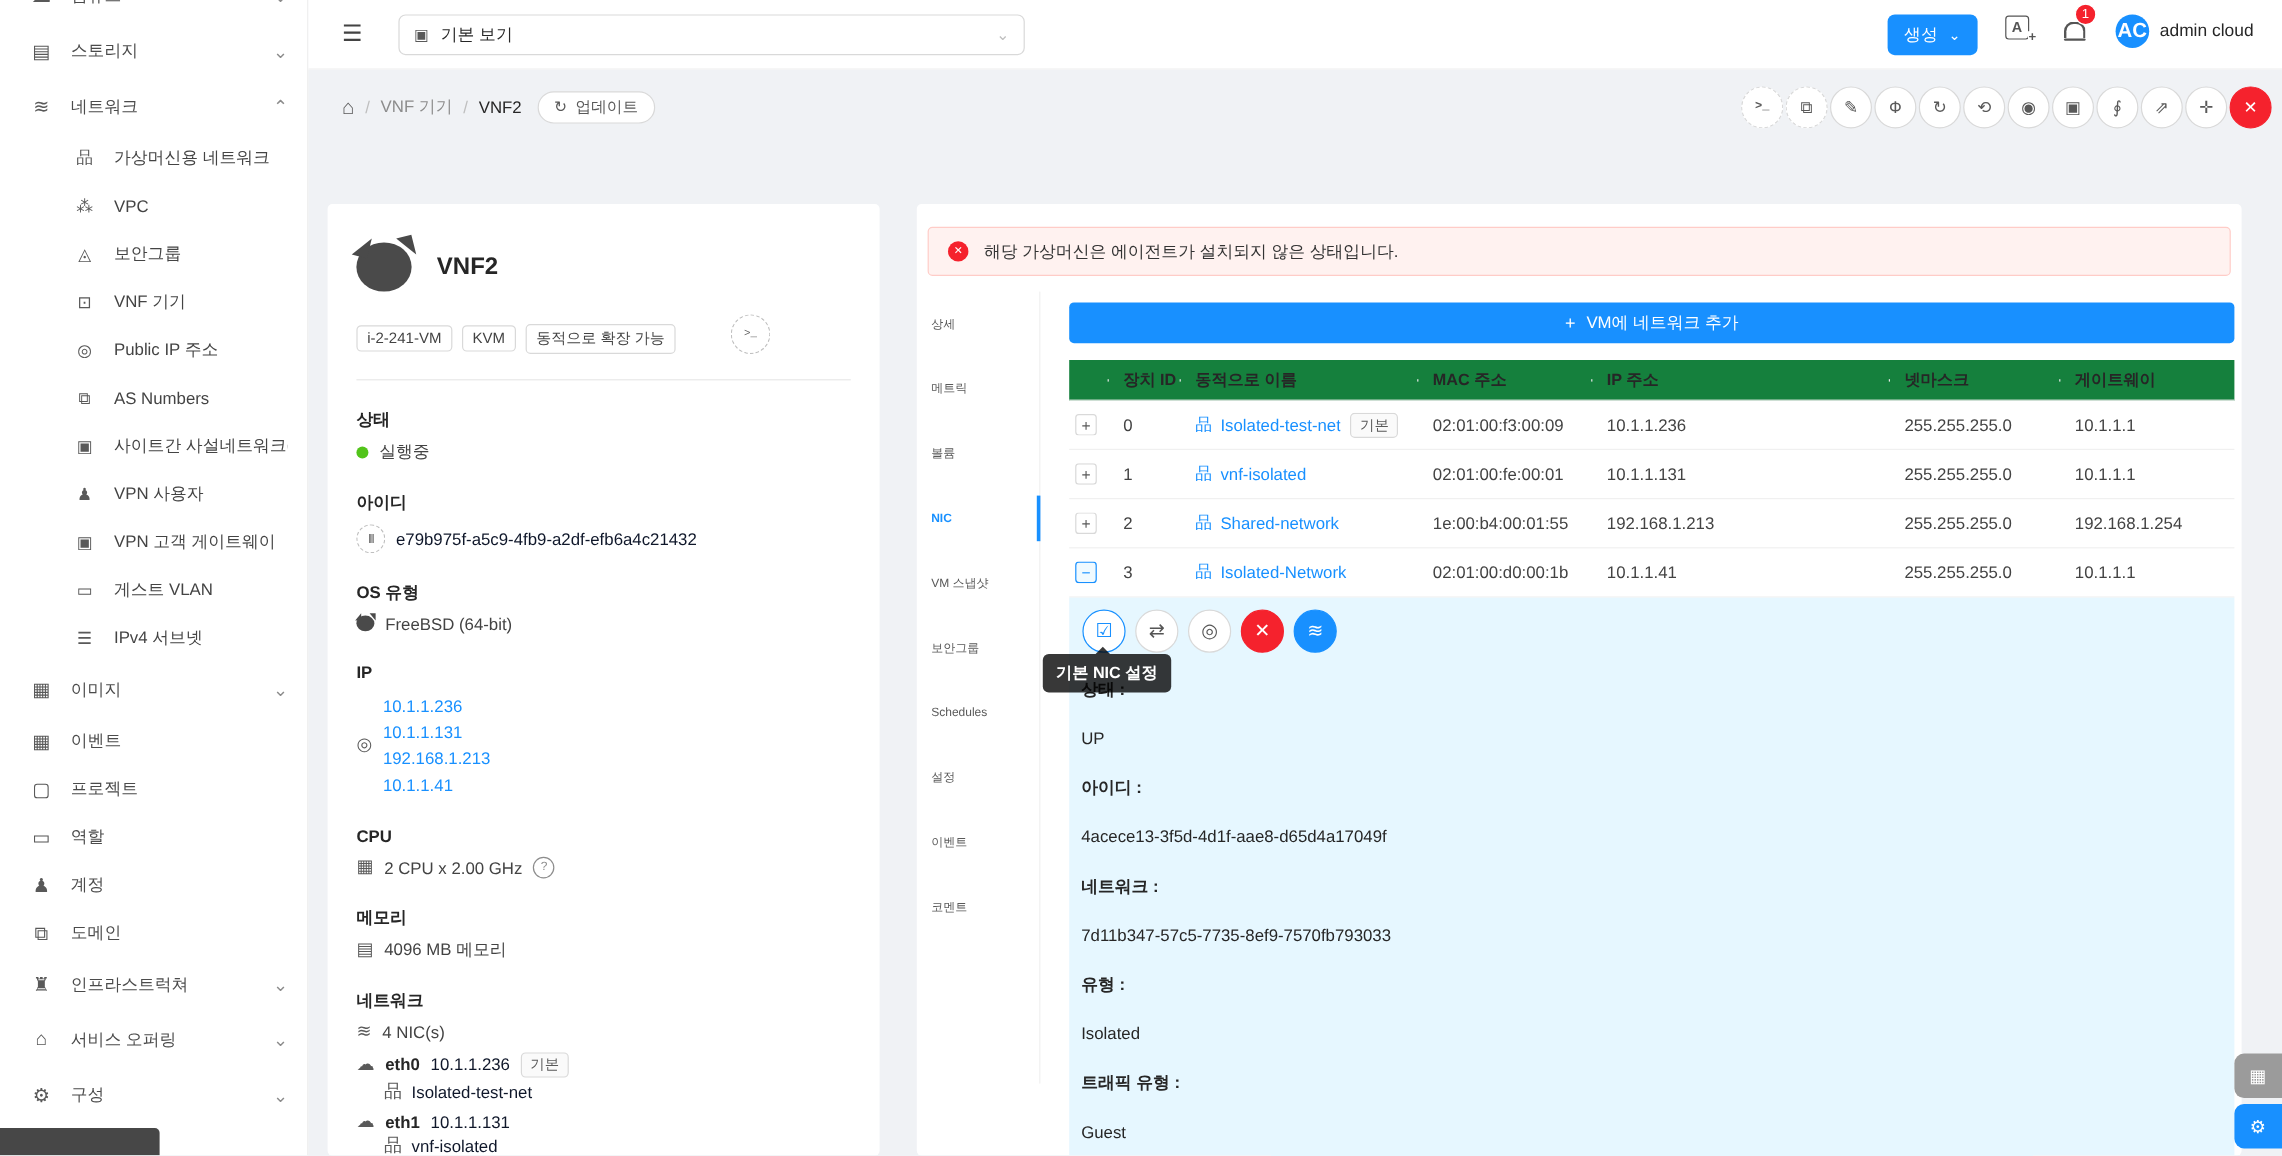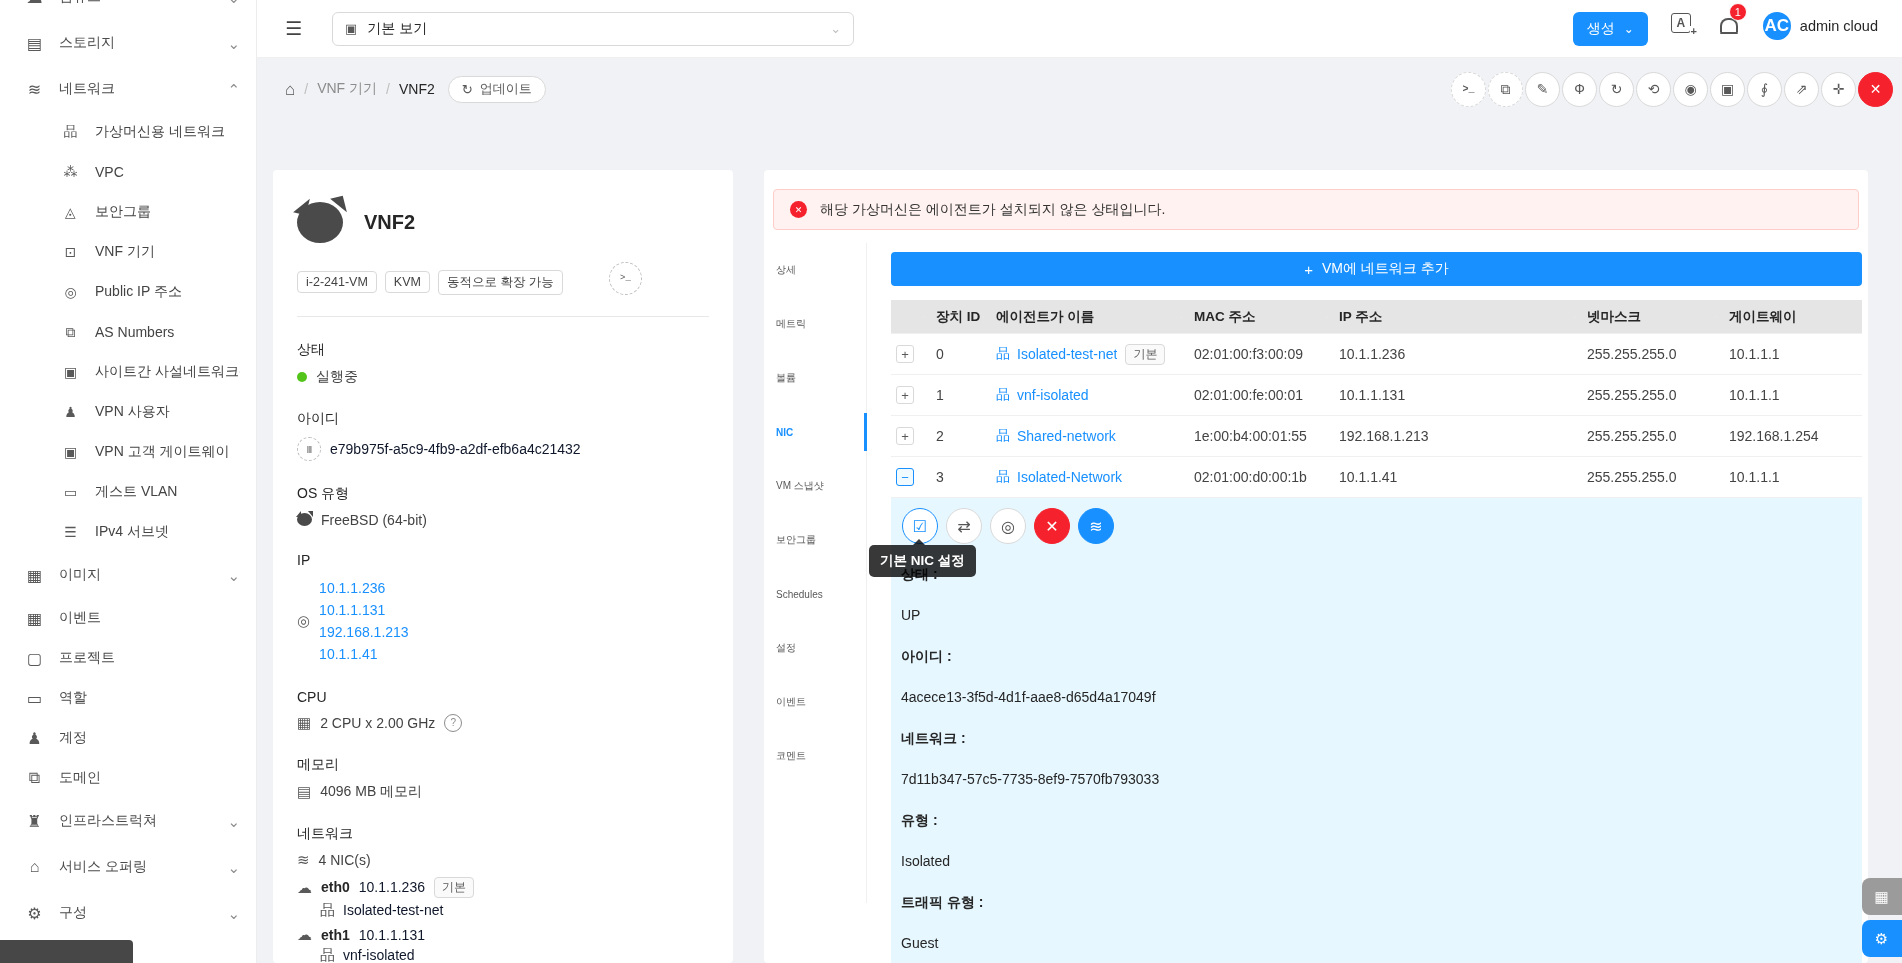--- a/index.html
+++ b/index.html
@@ -65,21 +65,21 @@
   .vm-head{display:flex;align-items:center;gap:21px}
   .fb-logo{position:relative;width:46px;height:41px;background:#4a4a4a;border-radius:50%}
   .fb-logo::before{content:"";position:absolute;left:-2px;top:-5px;border-style:solid;border-width:0 0 17px 13px;border-color:transparent transparent #4a4a4a transparent;transform:rotate(14deg)}
   .fb-logo::after{content:"";position:absolute;right:-2px;top:-5px;border-style:solid;border-width:0 13px 17px 0;border-color:transparent #4a4a4a transparent transparent;transform:rotate(-14deg)}
   .vm-title{font-size:20px;font-weight:bold;color:#262626}
   .tag-row{display:flex;align-items:center;gap:8px;margin-top:22px}
   .tag{border:1px solid #d9d9d9;border-radius:4px;background:#fff;padding:3px 8px;font-size:12.5px;color:#434343;white-space:nowrap}
   .console-circle{width:33px;height:33px;border:1px dashed #bfbfbf;border-radius:50%;background:#fff;display:grid;place-items:center;color:#595959;font-size:9px;margin-left:6px;font-family:"Liberation Mono","DejaVu Sans Mono",monospace}
   .card-divider{border:none;border-top:1px solid #e8e8e8;margin:21px 0 0}
   .fld{margin-top:24px}
-  .fld-label{font-size:14px;font-weight:normal;color:#262626}
+  .fld-label{font-size:14px;font-weight:bold;color:#262626}
   .fld-val{margin-top:9px;display:flex;align-items:center;gap:9px;font-size:14px;color:#434343}
   .dot{width:10px;height:10px;border-radius:50%;background:#52c41a;flex:none}
   .id-circ{width:22px;height:22px;border:1px dashed #bfbfbf;border-radius:50%;display:grid;place-items:center;font-size:8px;letter-spacing:-1px;color:#595959;flex:none}
   .blue{color:#0f172a}
   .g-icon{color:#595959;font-size:15px;flex:none;line-height:1}
   .fb-mini{position:relative;width:15px;height:13px;background:#4a4a4a;border-radius:50%;flex:none}
   .fb-mini::before{content:"";position:absolute;left:-1px;top:-2px;border-style:solid;border-width:0 0 6px 5px;border-color:transparent transparent #4a4a4a transparent}
   .fb-mini::after{content:"";position:absolute;right:-1px;top:-2px;border-style:solid;border-width:0 5px 6px 0;border-color:transparent #4a4a4a transparent transparent}
   .ip-block{display:flex;gap:9px;margin-top:9px}
   .ip-list{display:flex;flex-direction:column}
@@ -98,21 +98,21 @@
   .tabs{width:103px;flex:none;border-right:1px solid #f0f0f0;box-sizing:border-box}
   .tab{position:relative;height:54px;display:flex;align-items:center;padding-left:12px;font-size:10px;color:#595959;cursor:pointer;white-space:nowrap}
   .tab.active{color:#1890ff;font-weight:bold}
   .tab.active::after{content:"";position:absolute;right:-1px;top:8px;bottom:8px;width:3px;background:#1890ff}
   .content{flex:1;padding:9px 6px 0 24px;box-sizing:border-box;min-width:0}
   .add-net-btn{width:100%;height:34px;background:#1890ff;border:none;border-radius:4px;color:#fff;font-size:14px;display:flex;align-items:center;justify-content:center;gap:9px}
   .add-plus{font-size:15px;line-height:1}
 
   .table{margin-top:14px;font-size:14px}
   .thead,.trow{display:grid;grid-template-columns:32px 60px 198px 145px 248px 142px 1fr;align-items:center}
-  .thead{height:33px;background:#e5e5e5;border-bottom:1px solid #f0f0f0;color:#262626;font-weight:bold;font-size:13.5px}
+  .thead{height:33px;background:#15803d;border-bottom:1px solid #f0f0f0;color:#262626;font-weight:bold;font-size:13.5px}
   .th{position:relative;padding-left:13px;white-space:nowrap}
   .th::before{content:"";position:absolute;left:0;top:8px;bottom:8px;width:1px;background:#e9e9e9}
   .trow{height:40px;border-bottom:1px solid #f0f0f0;color:#434343}
   .td{padding-left:13px;white-space:nowrap;overflow:hidden}
   .td-exp{padding-left:5px}
   .expand-btn{width:18px;height:18px;border:1px solid #d9d9d9;border-radius:3px;background:#fff;color:#595959;font-size:13px;line-height:15px;text-align:center;padding:0;display:block}
   .expand-btn.open{border-color:#1890ff;color:#1890ff;background:#f0faff}
   .net-cell{display:flex;align-items:center;gap:7px;overflow:hidden}
   .net-icon{color:#1890ff;font-size:14px;flex:none}
   .net-link{color:#1890ff;overflow:hidden;text-overflow:clip;white-space:nowrap}
@@ -537,21 +537,21 @@
       <div class="content">
         <button class="add-net-btn">
           <span class="add-plus">+</span>
           <span>VM에 네트워크 추가</span>
         </button>
 
         <div class="table">
           <div class="thead">
             <div class="th" style="padding-left:0"></div>
             <div class="th">장치 ID</div>
-            <div class="th">에이전트가 이름</div>
+            <div class="th">동적으로 이름</div>
             <div class="th">MAC 주소</div>
             <div class="th">IP 주소</div>
             <div class="th">넷마스크</div>
             <div class="th">게이트웨이</div>
           </div>
           <div>
 
               <div class="trow">
                 <div class="td td-exp">
                   <button class="expand-btn">+</button>

